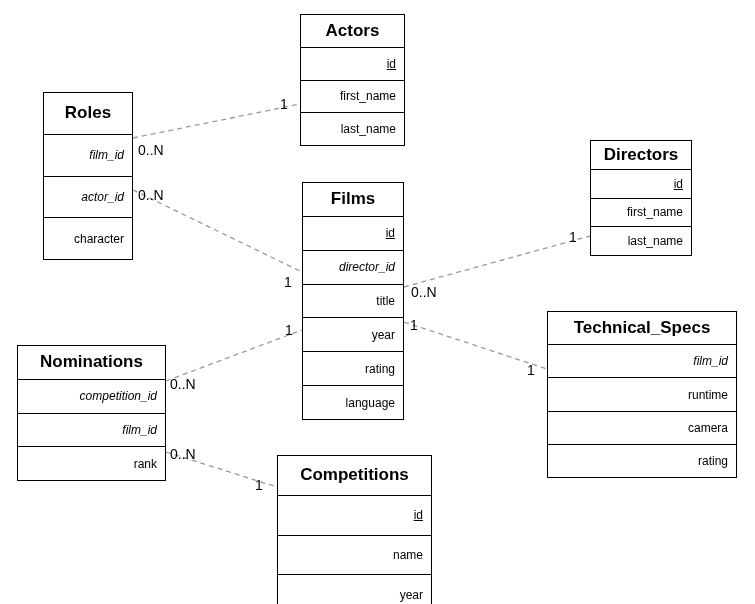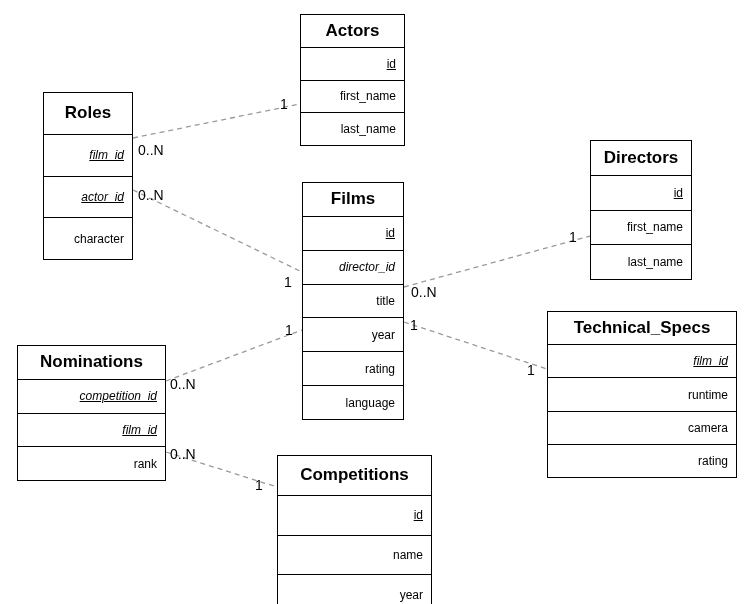--- a/index.html
+++ b/index.html
@@ -46,21 +46,21 @@
     display: flex;
     align-items: center;
     justify-content: flex-end;
     padding-right: 8px;
     font-size: 12px;
     color: #000000;
     border-top: 1px solid #000000;
   }
   .pk   { text-decoration: underline; }
   .fk   { font-style: italic; }
-  .pkfk { text-decoration: underline; font-style: italic; }
+  .pkfk { font-style: italic; }
   .card {
     position: absolute;
     font-size: 14px;
     color: #000000;
     white-space: nowrap;
   }
 </style>
 </head>
 <body>
 
@@ -92,21 +92,21 @@
   <div class="entity" style="left:302px; top:182px; width:102px; height:238px;">
     <div class="entity-title">Films</div>
     <div class="attr pk">id</div>
     <div class="attr fk">director_id</div>
     <div class="attr">title</div>
     <div class="attr">year</div>
     <div class="attr">rating</div>
     <div class="attr">language</div>
   </div>
 
-  <div class="entity" style="left:590px; top:140px; width:102px; height:140px;">
+  <div class="entity" style="left:590px; top:140px; width:102px; height:116px;">
     <div class="entity-title">Directors</div>
     <div class="attr pk">id</div>
     <div class="attr">first_name</div>
     <div class="attr">last_name</div>
   </div>
 
   <div class="entity" style="left:547px; top:311px; width:190px; height:167px;">
     <div class="entity-title">Technical_Specs</div>
     <div class="attr pkfk">film_id</div>
     <div class="attr">runtime</div>

